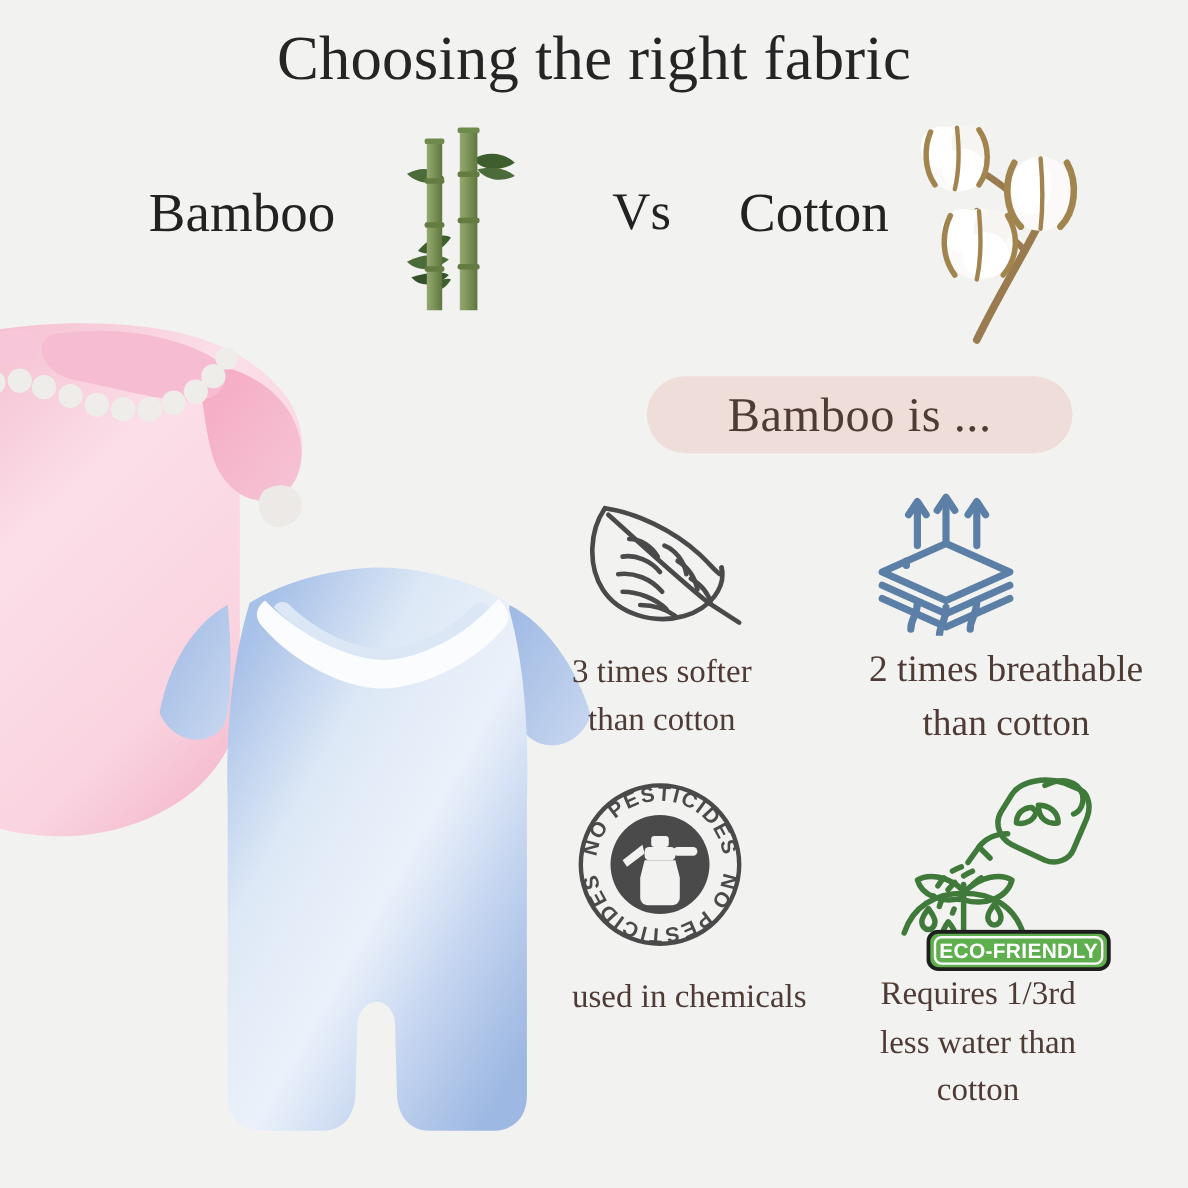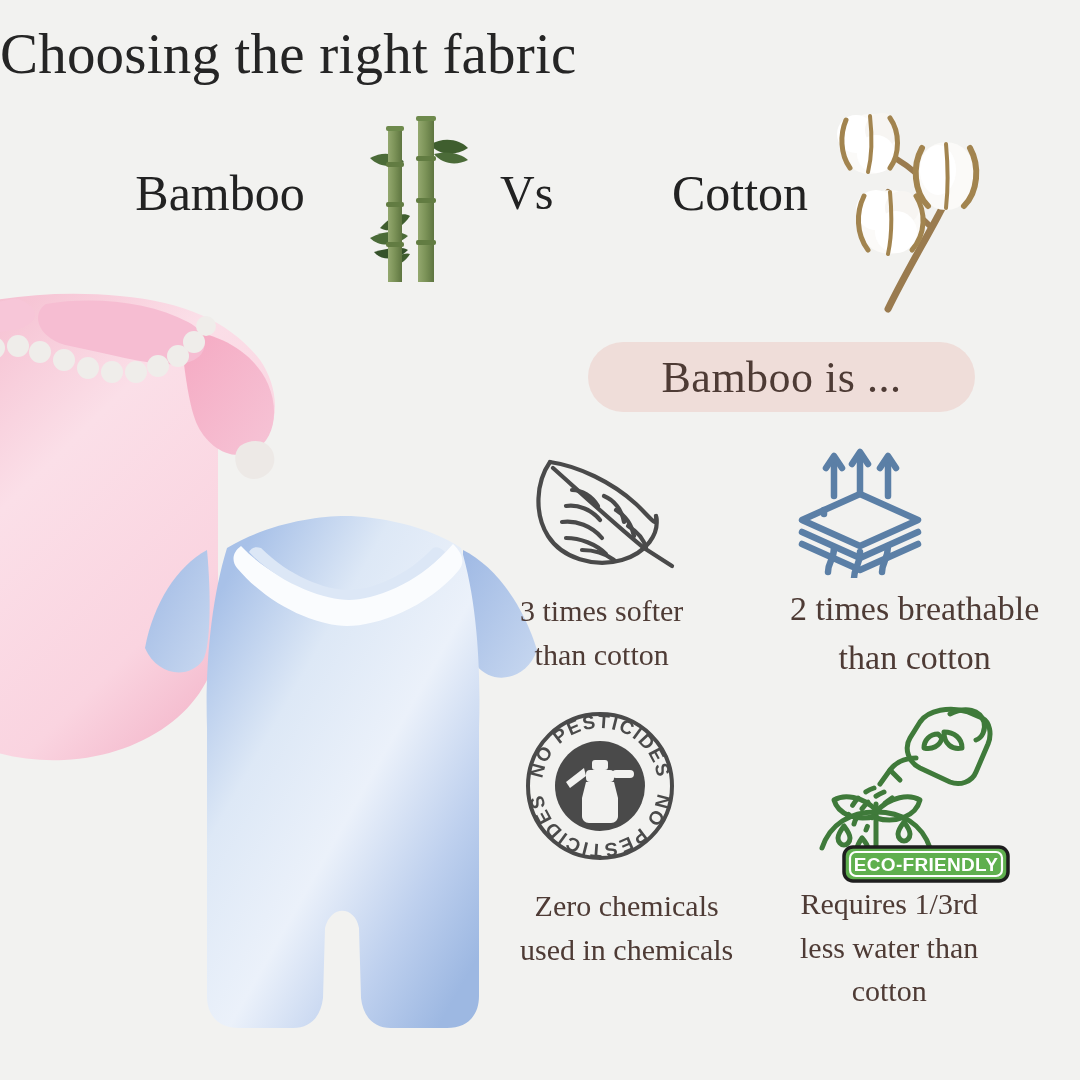--- a/index.html
+++ b/index.html
@@ -21,20 +21,21 @@
     background: #F2F2F0;
     overflow: hidden;
   }
 
   
   .page-title {
     position: absolute;
     left: 0;
     top: 24px;
     width: 1080px;
+    text-align: center;
     font-size: 57px;
     line-height: 1.05;
     color: #252525;
     letter-spacing: 0.2px;
     font-weight: 400;
   }
 
   .compare-row {
     position: absolute;
     left: 0;
@@ -50,21 +51,21 @@
     text-align: center;
     font-size: 50px;
     color: #222222;
     line-height: 90px;
   }
   .word-vs {
     position: absolute;
     left: 500px;
     top: 0;
     width: 110px;
-    text-align: left;
+    text-align: right;
     font-size: 48px;
     color: #222222;
     line-height: 90px;
   }
   .word-cotton {
     position: absolute;
     left: 620px;
     top: 0;
     width: 240px;
     text-align: center;
@@ -389,21 +390,20 @@
       <g fill="#F2F2F0">
         <rect x="66" y="64" width="28" height="12" rx="4"></rect>
         <rect x="72" y="54" width="16" height="10" rx="3"></rect>
         <rect x="92" y="64" width="22" height="8" rx="4"></rect>
         <path d="M66 70 L50 82 L46 76 L64 62 Z"></path>
         <path d="M66 76 L94 76 L98 92 L98 110 C98 114 95 117 91 117
                  L69 117 C65 117 62 114 62 110 L62 92 Z"></path>
       </g>
     </svg>
     <div class="benefit-text">
-      <div>Zero chemicals</div>
       <div>used in chemicals</div>
     </div>
   </div>
 
   <div class="benefit" id="benefit-water">
     <svg class="benefit-icon" width="200" height="180" viewBox="0 0 200 180">
       <g fill="none" stroke="#3F7A3A" stroke-width="5" stroke-linecap="round" stroke-linejoin="round">
 
         <path d="M120 22 C128 10 150 6 168 12 L182 18 C190 22 192 34 188 44
                  L176 72 C172 82 160 86 150 82 L120 68 C108 62 104 48 110 38 Z"></path>

